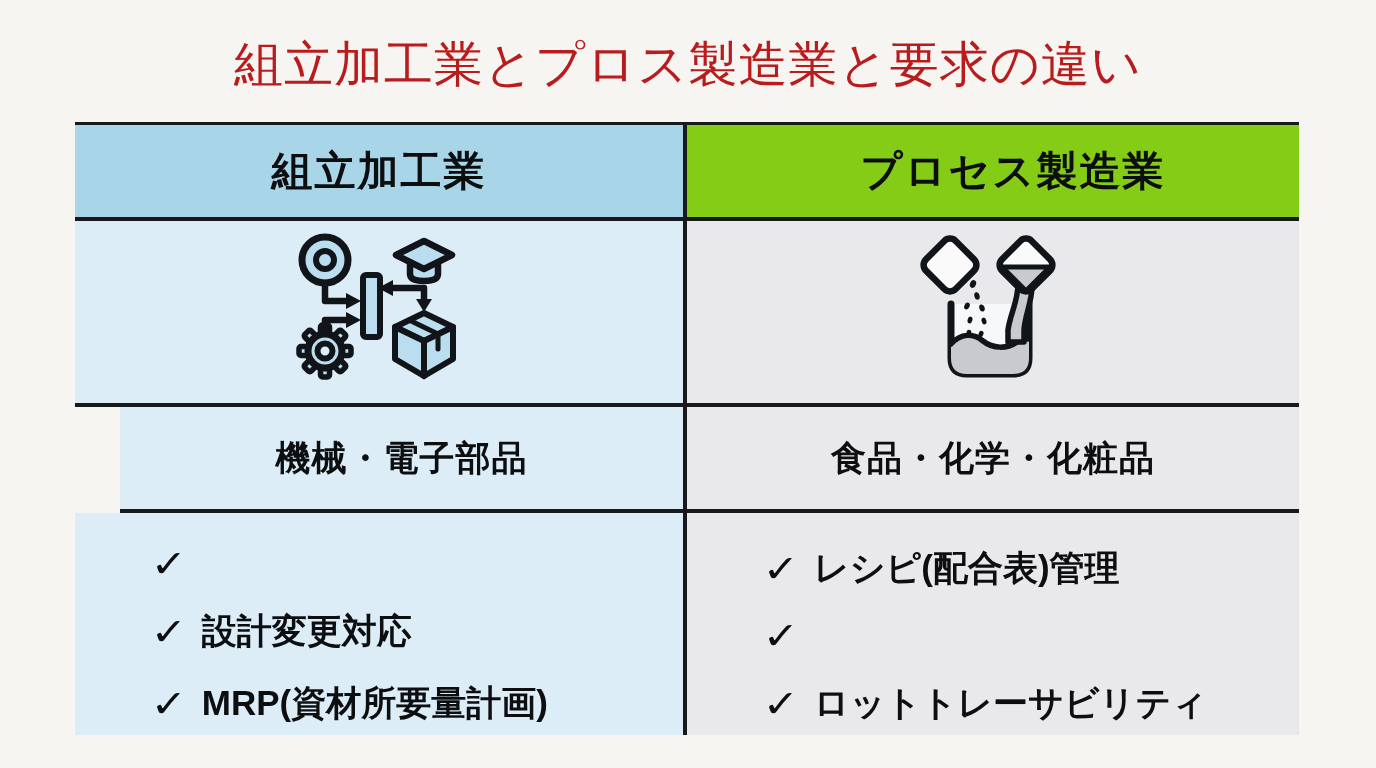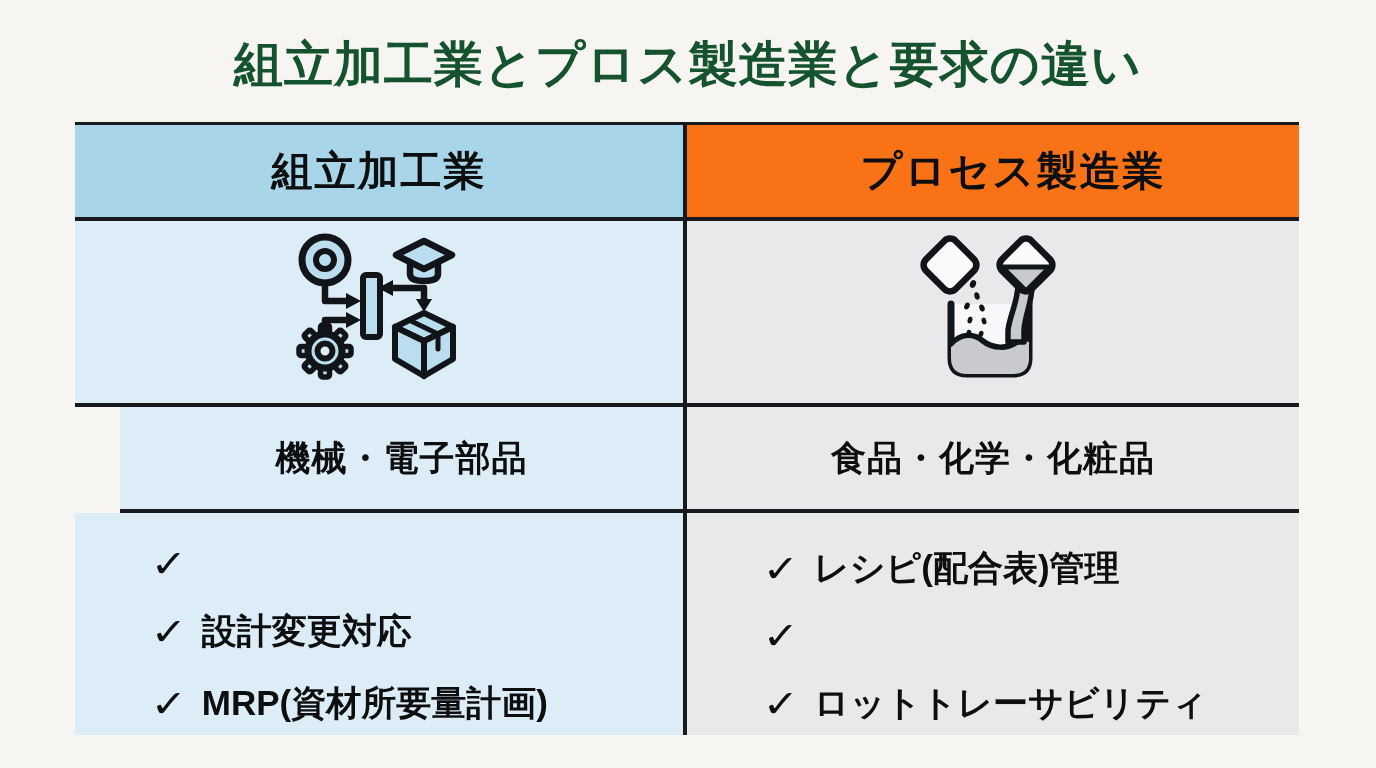--- a/index.html
+++ b/index.html
@@ -8,23 +8,23 @@
     font-family: "Liberation Sans", "DejaVu Sans", sans-serif;
     background: #F6F5F1;
     color: #0d0e10;
     position: relative;
   }
   .page-title {
     position: absolute;
     top: 32px; left: 0; width: 100%;
     text-align: center;
     font-size: 49px;
-    font-weight: 700;
+    font-weight: 400;
     letter-spacing: 1px;
-    color: #14532d;
+    color: #b91c1c;
   }
   .compare-table {
     position: absolute;
     left: 75px; top: 122px;
     width: 1224px; height: 613px;
     border-top: 3px solid #17191d;
     display: grid;
     grid-template-columns: 612px 612px;
     grid-template-rows: 96px 186px 106px 1fr;
   }
@@ -76,21 +76,21 @@
 </head>
 <body style="background: rgb(246, 245, 241);">
 
 <h1 class="page-title">組立加工業とプロス製造業と要求の違い</h1>
 
 <div class="compare-table">
 
   <div class="cell col-left row-hr header-cell" style="background: rgb(168, 213, 232);">
     <span>組立加工業</span>
   </div>
-  <div class="cell row-hr header-cell" style="background: #f97316; padding-left: 40px;">
+  <div class="cell row-hr header-cell" style="background: #84cc16; padding-left: 40px;">
     <span>プロセス製造業</span>
   </div>
 
   <div class="cell col-left row-hr icon-cell" style="background: rgb(220, 237, 247);">
     <svg width="172" height="158" viewBox="0 0 172 158" fill="none" stroke="#111418" stroke-width="6.5" stroke-linejoin="round" stroke-linecap="round">
 
       <circle cx="32" cy="27" r="23" fill="#BADEF0" stroke-width="7"></circle>
       <circle cx="32" cy="27" r="9" fill="#BADEF0" stroke-width="6"></circle>
 
       <polyline points="32,50 32,68 54,68"></polyline>

